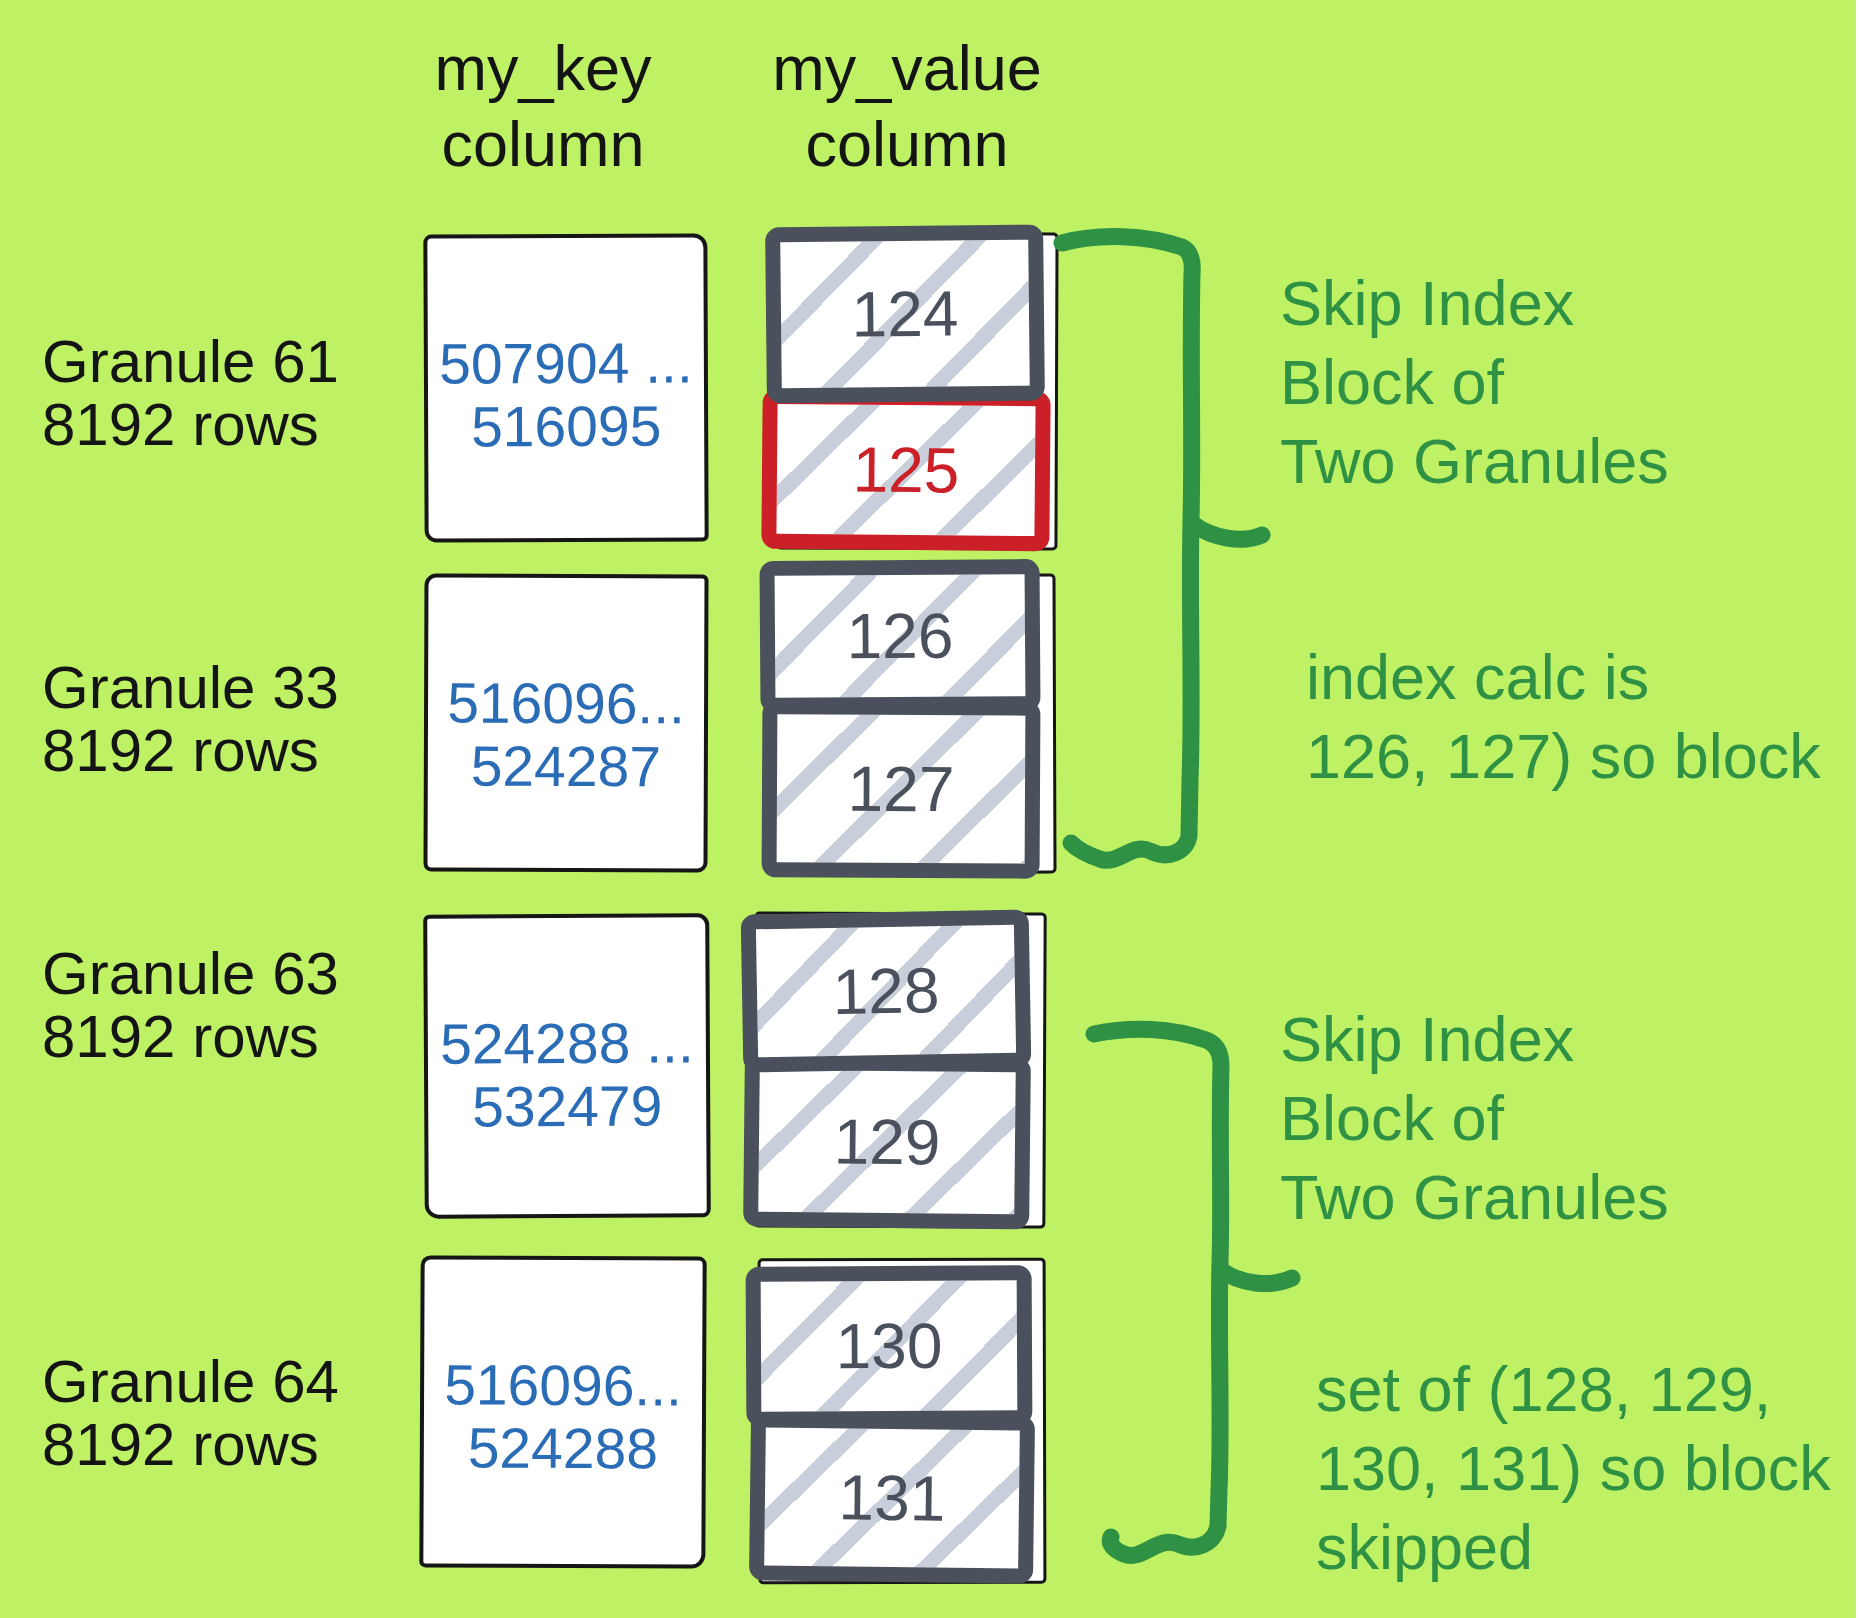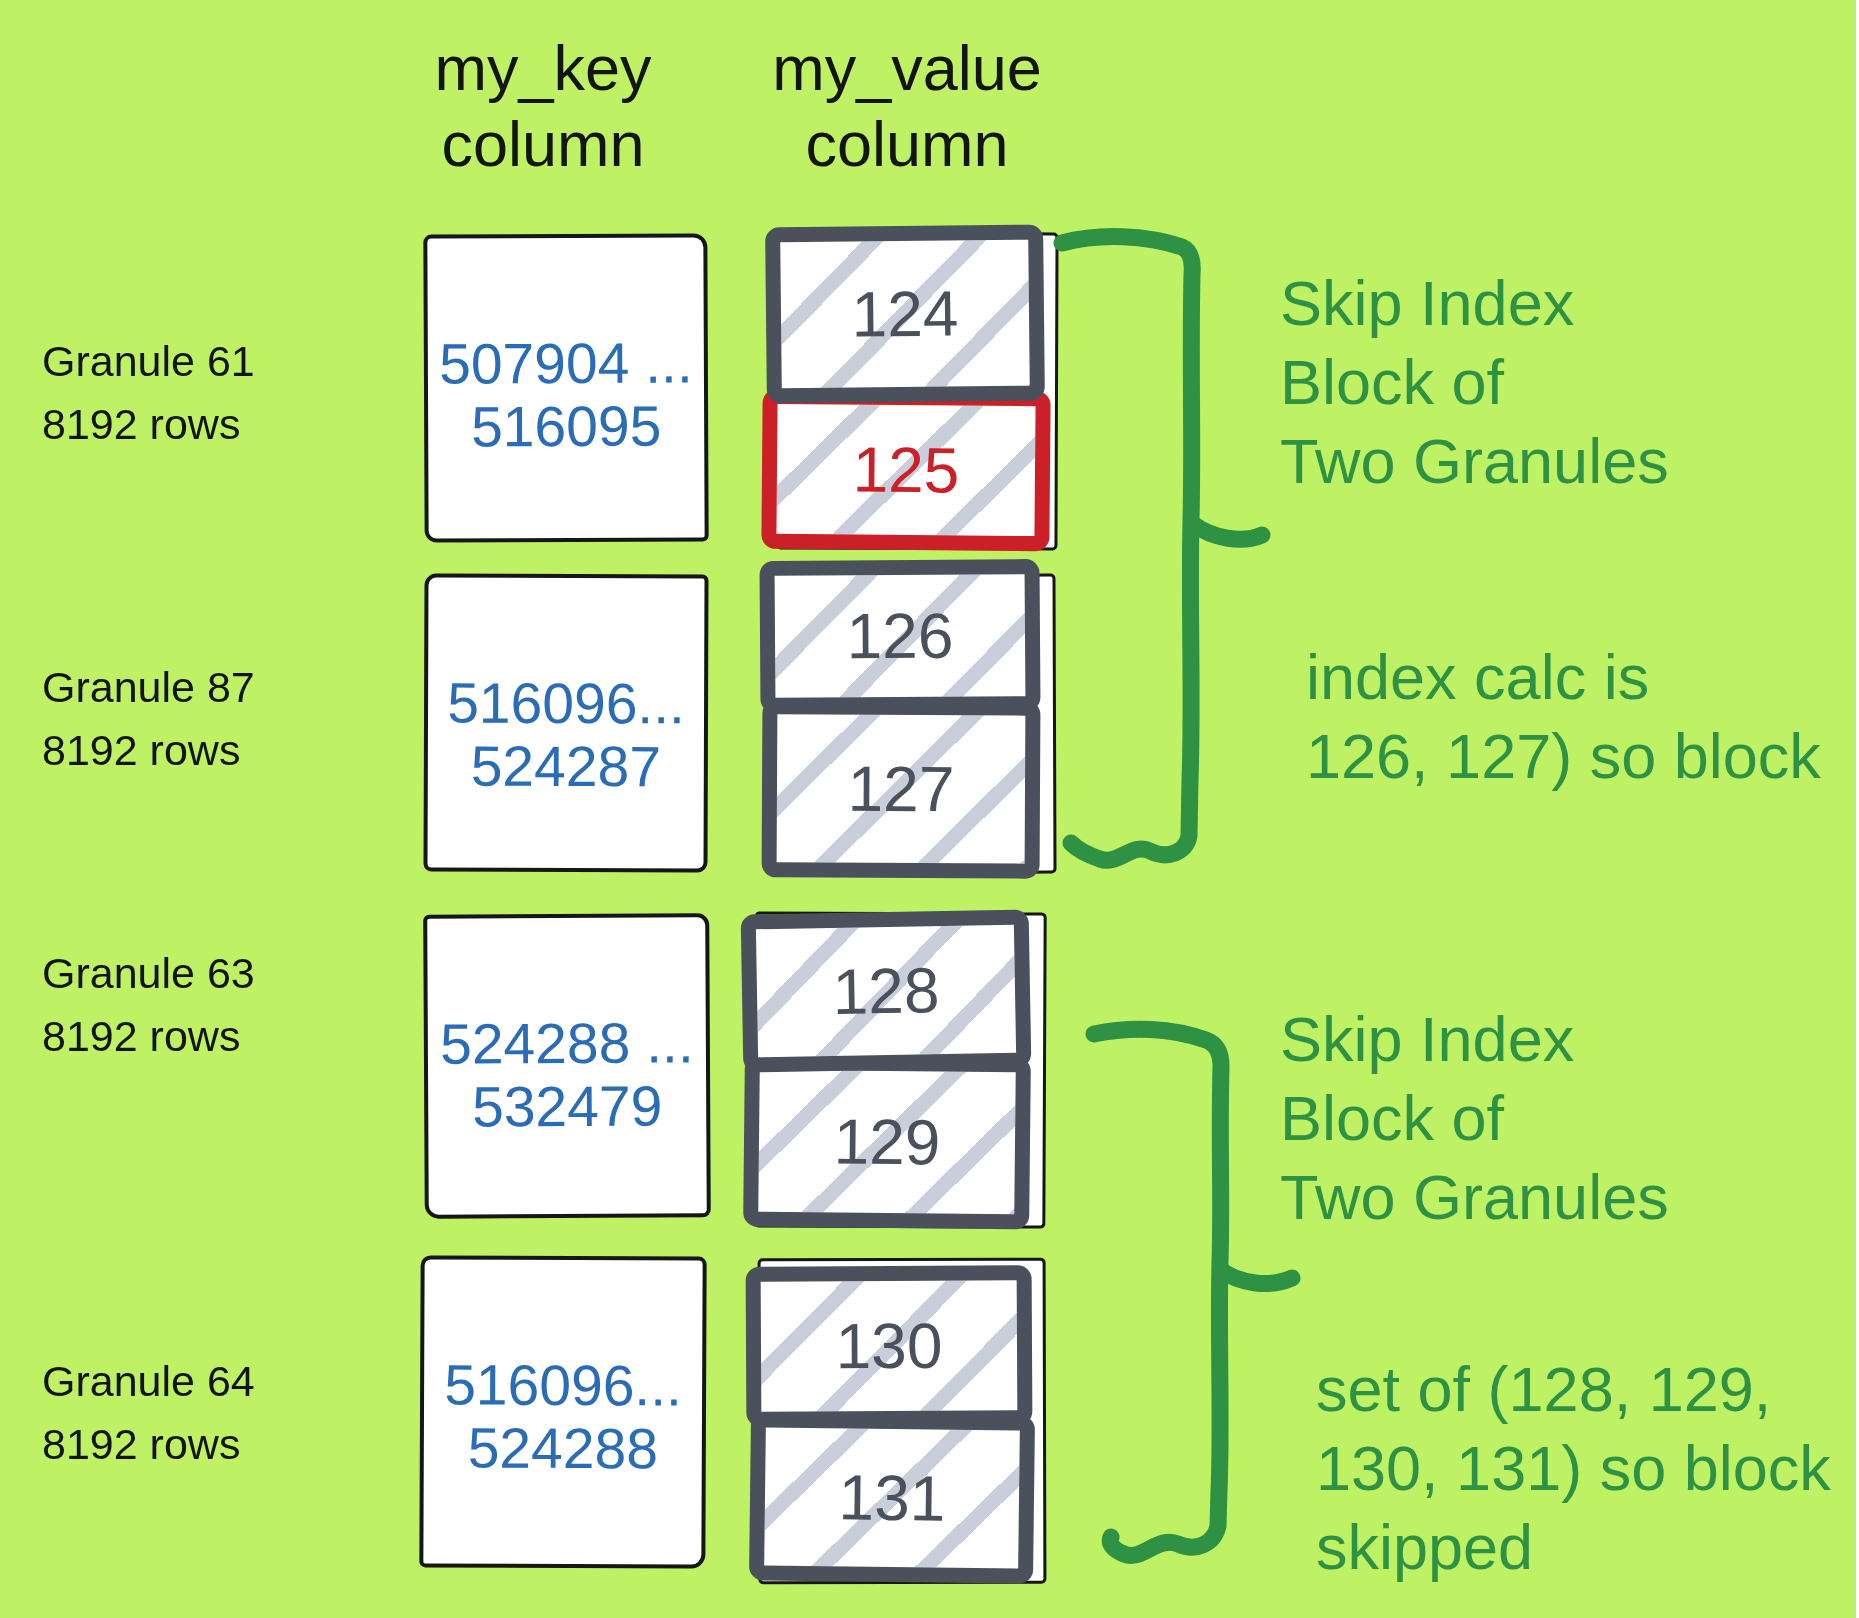--- a/index.html
+++ b/index.html
@@ -14,21 +14,21 @@
   .hdr{
     position:absolute;top:30px;width:330px;
     text-align:center;font-size:63px;line-height:76px;color:#141414;
   }
   .hdr-key{left:378px;}
   .hdr-value{left:742px;}
 
   
   .glabel{
     position:absolute;left:42px;width:340px;
-    font-size:43px;line-height:63px;color:#141414;text-align:left;
+    font-size:60px;line-height:63px;color:#141414;text-align:left;
   }
   .glabel.r1{top:330px}
   .glabel.r2{top:656px}
   .glabel.r3{top:942px}
   .glabel.r4{top:1350px}
 
   
   .keybox{
     position:absolute;box-sizing:border-box;background:#fff;
     border:4px solid #161616;
@@ -104,21 +104,21 @@
   <div class="hdr hdr-value">
     <div>my_value</div>
     <div>column</div>
   </div>
 
   <div class="glabel r1">
     <div>Granule 61</div>
     <div>8192 rows</div>
   </div>
   <div class="glabel r2">
-    <div>Granule 87</div>
+    <div>Granule 33</div>
     <div>8192 rows</div>
   </div>
   <div class="glabel r3">
     <div>Granule 63</div>
     <div>8192 rows</div>
   </div>
   <div class="glabel r4">
     <div>Granule 64</div>
     <div>8192 rows</div>
   </div>

